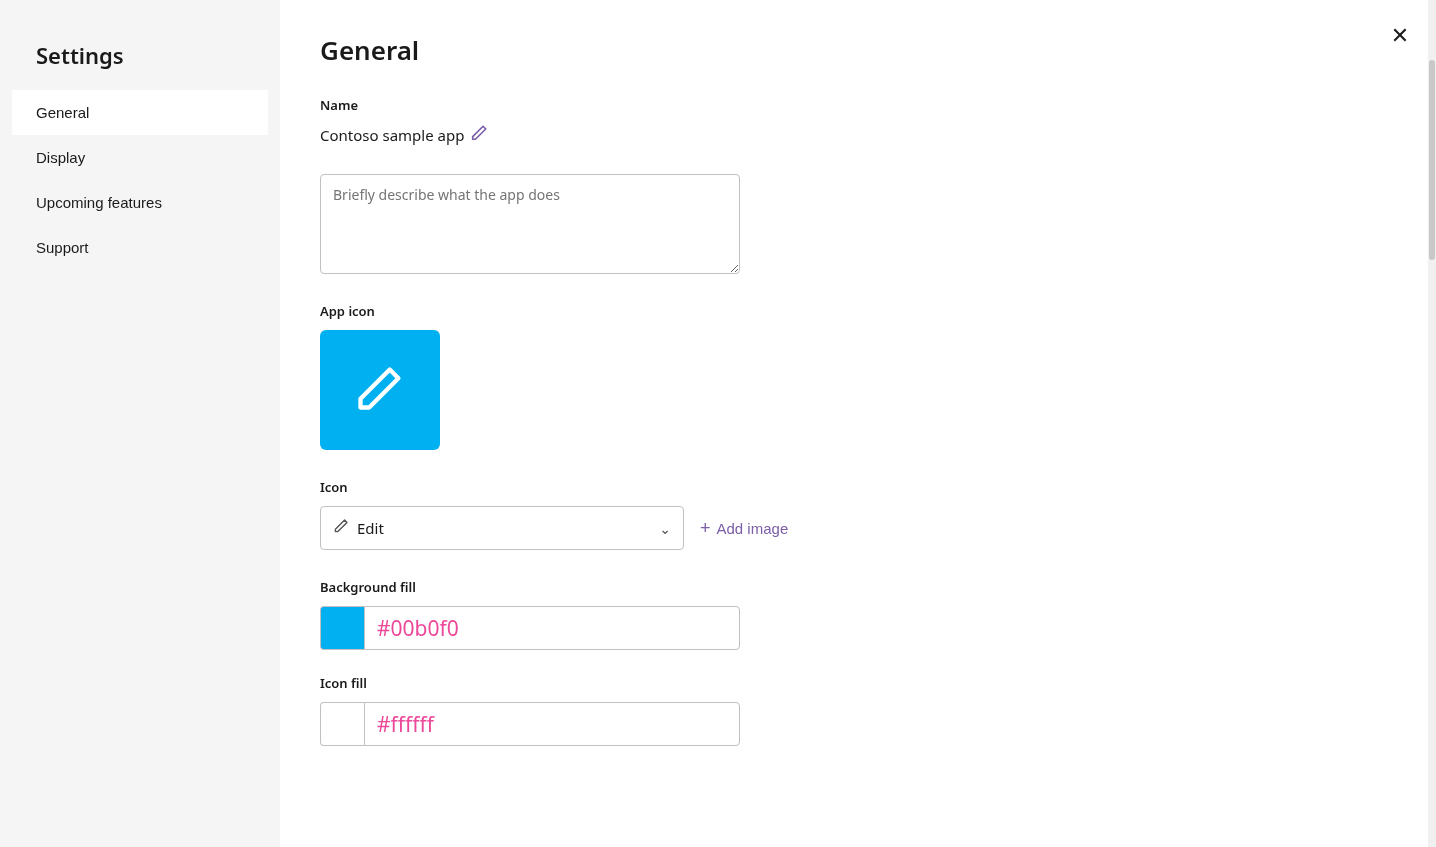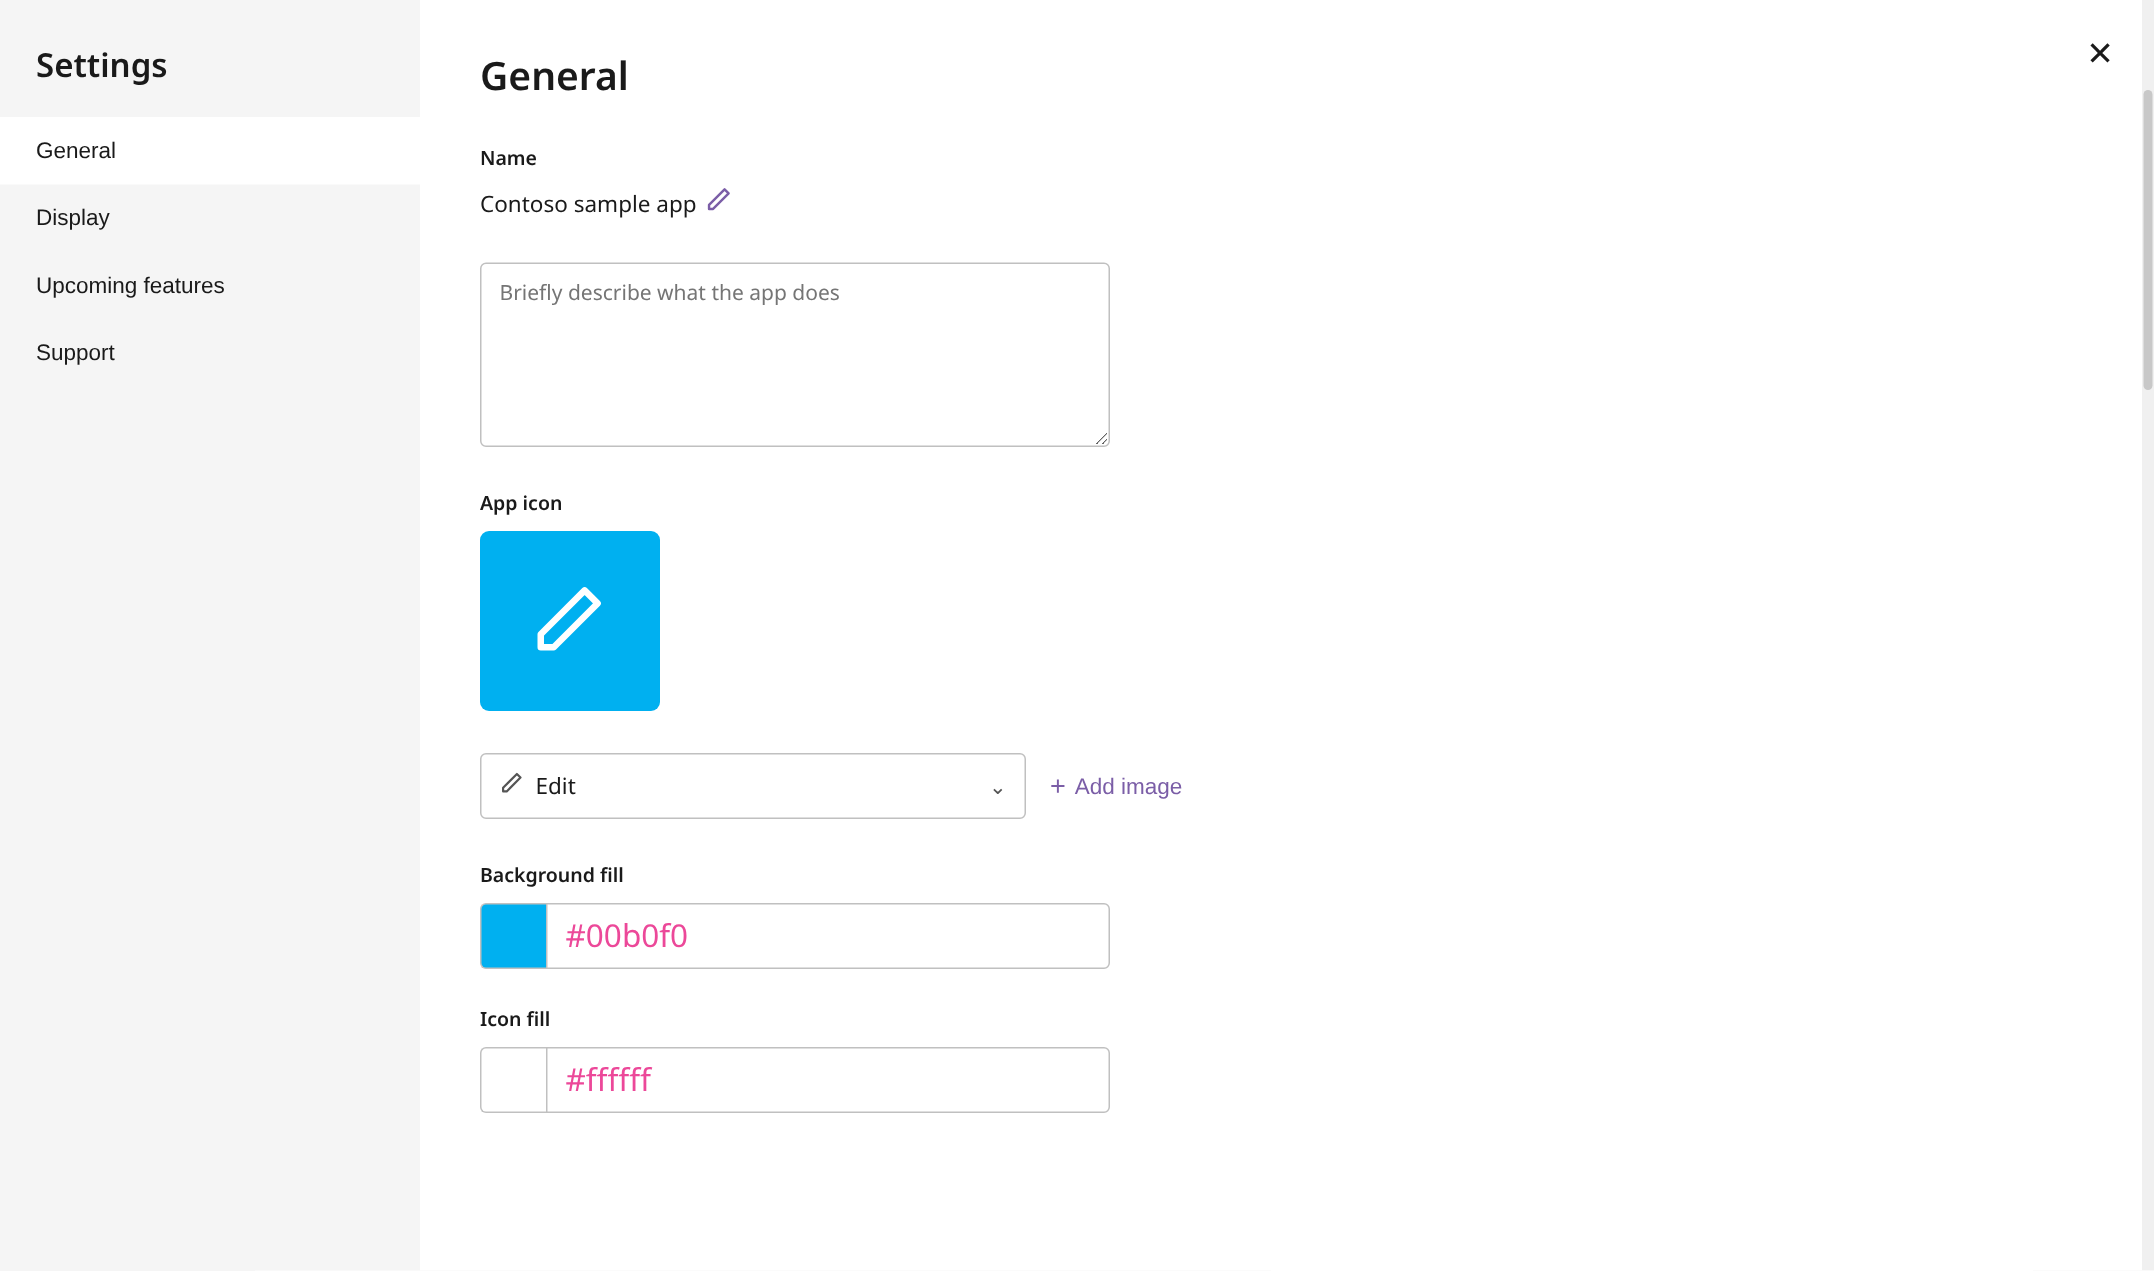--- a/index.html
+++ b/index.html
@@ -10,21 +10,21 @@
       height: 847px;
       width: 1436px;
       overflow: hidden;
     }
 
     
     .sidebar {
       width: 280px;
       min-width: 280px;
       background: #f5f5f5;
-      padding: 0;
+      padding: 12px;
       display: flex;
       flex-direction: column;
     }
     .sidebar-title {
       font-size: 22px;
       font-weight: 600;
       color: #1a1a1a;
       padding: 28px 24px 20px 24px;
     }
     .sidebar-nav {
@@ -117,21 +117,21 @@
       border: none;
       cursor: pointer;
       color: #7b5ea7;
       font-size: 16px;
       display: flex;
       align-items: center;
     }
 
     .description-textarea {
       width: 420px;
-      height: 123px;
+      height: 100px;
       border: 1.5px solid #c0c0c0;
       border-radius: 4px;
       padding: 10px 12px;
       font-size: 14px;
       color: #999;
       resize: both;
       font-family: inherit;
       outline: none;
       background: #fff;
       display: block;
@@ -290,20 +290,21 @@
     <div class="app-icon-preview">
       <span>
         <svg viewBox="0 0 24 24">
           <path d="M16.5 3.5l4 4L7 21H3v-4L16.5 3.5z" stroke="#fff" stroke-width="2" fill="none" stroke-linecap="round" stroke-linejoin="round"></path>
         </svg>
       </span>
     </div>
   </div>
 
   <div>
+    <div class="section-label">Icon</div>
     <div class="icon-row">
       <div class="icon-select">
         <div class="icon-select-left">
           <span>
             <svg width="16" height="16" viewBox="0 0 20 20" fill="none" stroke="#555" stroke-width="1.8" stroke-linecap="round" stroke-linejoin="round">
               <path d="M14.5 2.5l3 3L6 17H3v-3L14.5 2.5z"></path>
             </svg>
           </span>
           <span>Edit</span>
         </div>

